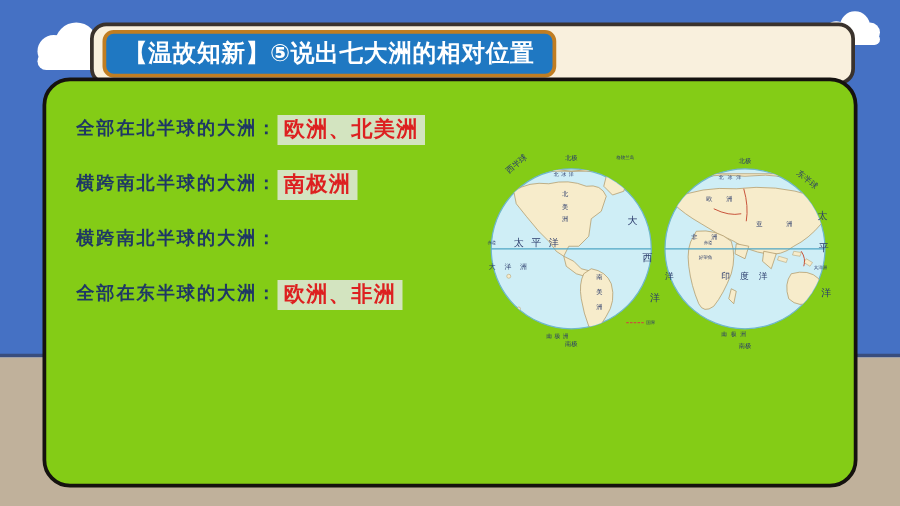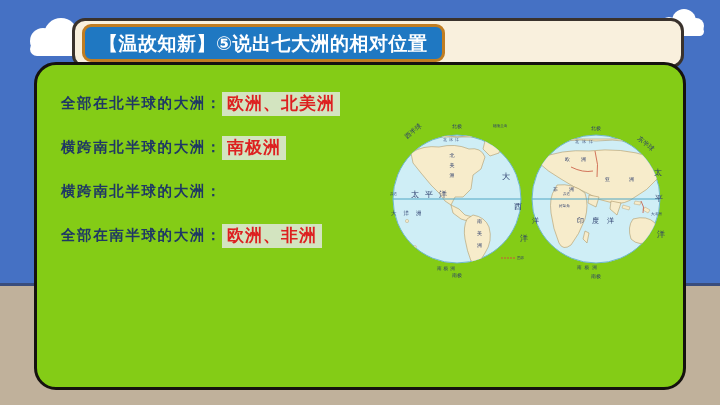--- a/index.html
+++ b/index.html
@@ -122,21 +122,21 @@
       </div>
       <div class="spacer"></div>
 
       <div class="line">
         <span class="lbl">横跨南北半球的大洲：</span>
       </div>
 
       <div class="spacer"></div>
 
       <div class="line">
-        <span class="lbl">全部在南半球的大洲：</span>
+        <span class="lbl">全部在东半球的大洲：</span>
         <span class="ans">欧洲、非洲</span>
       </div>
       <div class="spacer"></div>
 
       <div class="spacer"></div>
 
 
     </div>
 
     <div id="map">

